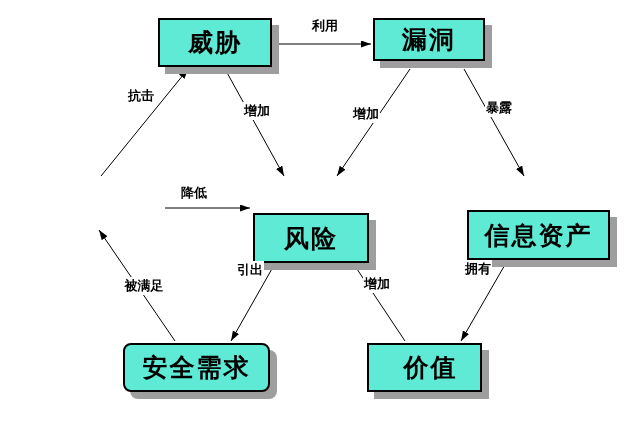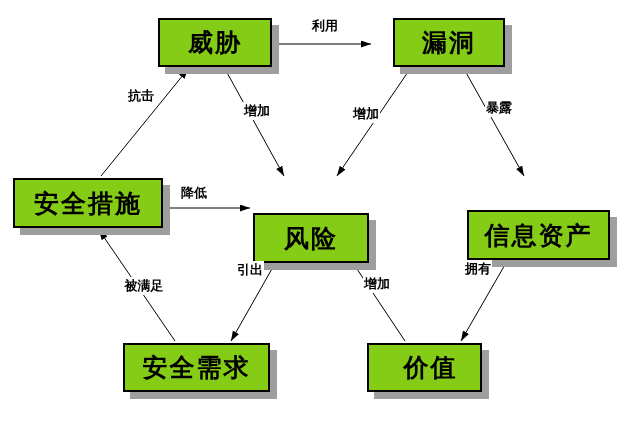--- a/index.html
+++ b/index.html
@@ -12,21 +12,21 @@
     overflow: hidden;
   }
   .edges-layer {
     position: absolute;
     left: 0; top: 0;
     width: 626px; height: 423px;
   }
   .node {
     position: absolute;
     box-sizing: border-box;
-    background: #84cc16;
+    background: #5eead4;
     border: 2px solid #000000;
     box-shadow: 7px 7px 0 #9e9e9e;
     display: flex;
     align-items: center;
     justify-content: center;
     font-size: 25px;
     font-weight: bold;
     color: #000000;
     letter-spacing: 2px;
     white-space: nowrap;
@@ -36,25 +36,25 @@
     transform: translate(-50%, -50%);
     font-size: 13px;
     font-weight: bold;
     color: #000000;
     white-space: nowrap;
     background: #ffffff;
     padding: 0 1px;
   }
   
   .n-threat   { left: 158px; top: 18px;  width: 114px; height: 49px; }
-  .n-vuln     { left: 373px; top: 18px;  width: 112px; height: 49px; margin-left: 20px; }
+  .n-vuln     { left: 373px; top: 18px;  width: 112px; height: 43px; }
   .n-measures { left: 13px;  top: 178px; width: 150px; height: 50px; }
   .n-risk     { left: 253px; top: 178px; width: 116px; height: 50px; margin-top: 35px; }
   .n-assets   { left: 467px; top: 178px; width: 143px; height: 50px; margin-top: 32px; }
-  .n-reqs     { left: 123px; top: 343px; width: 147px; height: 49px; }
+  .n-reqs     { left: 123px; top: 343px; width: 147px; height: 49px; border-radius: 8px; }
   .n-value    { left: 367px; top: 343px; width: 115px; height: 49px; padding-left: 12px; }
   
   .l-exploit        { left: 325px; top: 26px; }
   .l-resist         { left: 141px; top: 96px; }
   .l-increase-threat{ left: 257px; top: 111px; }
   .l-increase-vuln  { left: 366px; top: 114px; }
   .l-expose         { left: 499px; top: 108px; }
   .l-reduce         { left: 194px; top: 193px; }
   .l-satisfied      { left: 144px; top: 286px; }
   .l-derive         { left: 250px; top: 270px; }
@@ -83,23 +83,20 @@
     <line x1="405" y1="341" x2="331" y2="230" stroke="#000" stroke-width="1" marker-end="url(#arrow)"></line>
     <line x1="525" y1="230" x2="461" y2="341" stroke="#000" stroke-width="1" marker-end="url(#arrow)"></line>
   </svg>
 
   <div class="node n-threat">
       <span>威胁</span>
     </div>
   <div class="node n-vuln">
       <span>漏洞</span>
     </div>
-  <div class="node n-measures">
-      <span>安全措施</span>
-    </div>
   <div class="node n-risk">
       <span>风险</span>
     </div>
   <div class="node n-assets">
       <span>信息资产</span>
     </div>
   <div class="node n-reqs">
       <span>安全需求</span>
     </div>
   <div class="node n-value">

